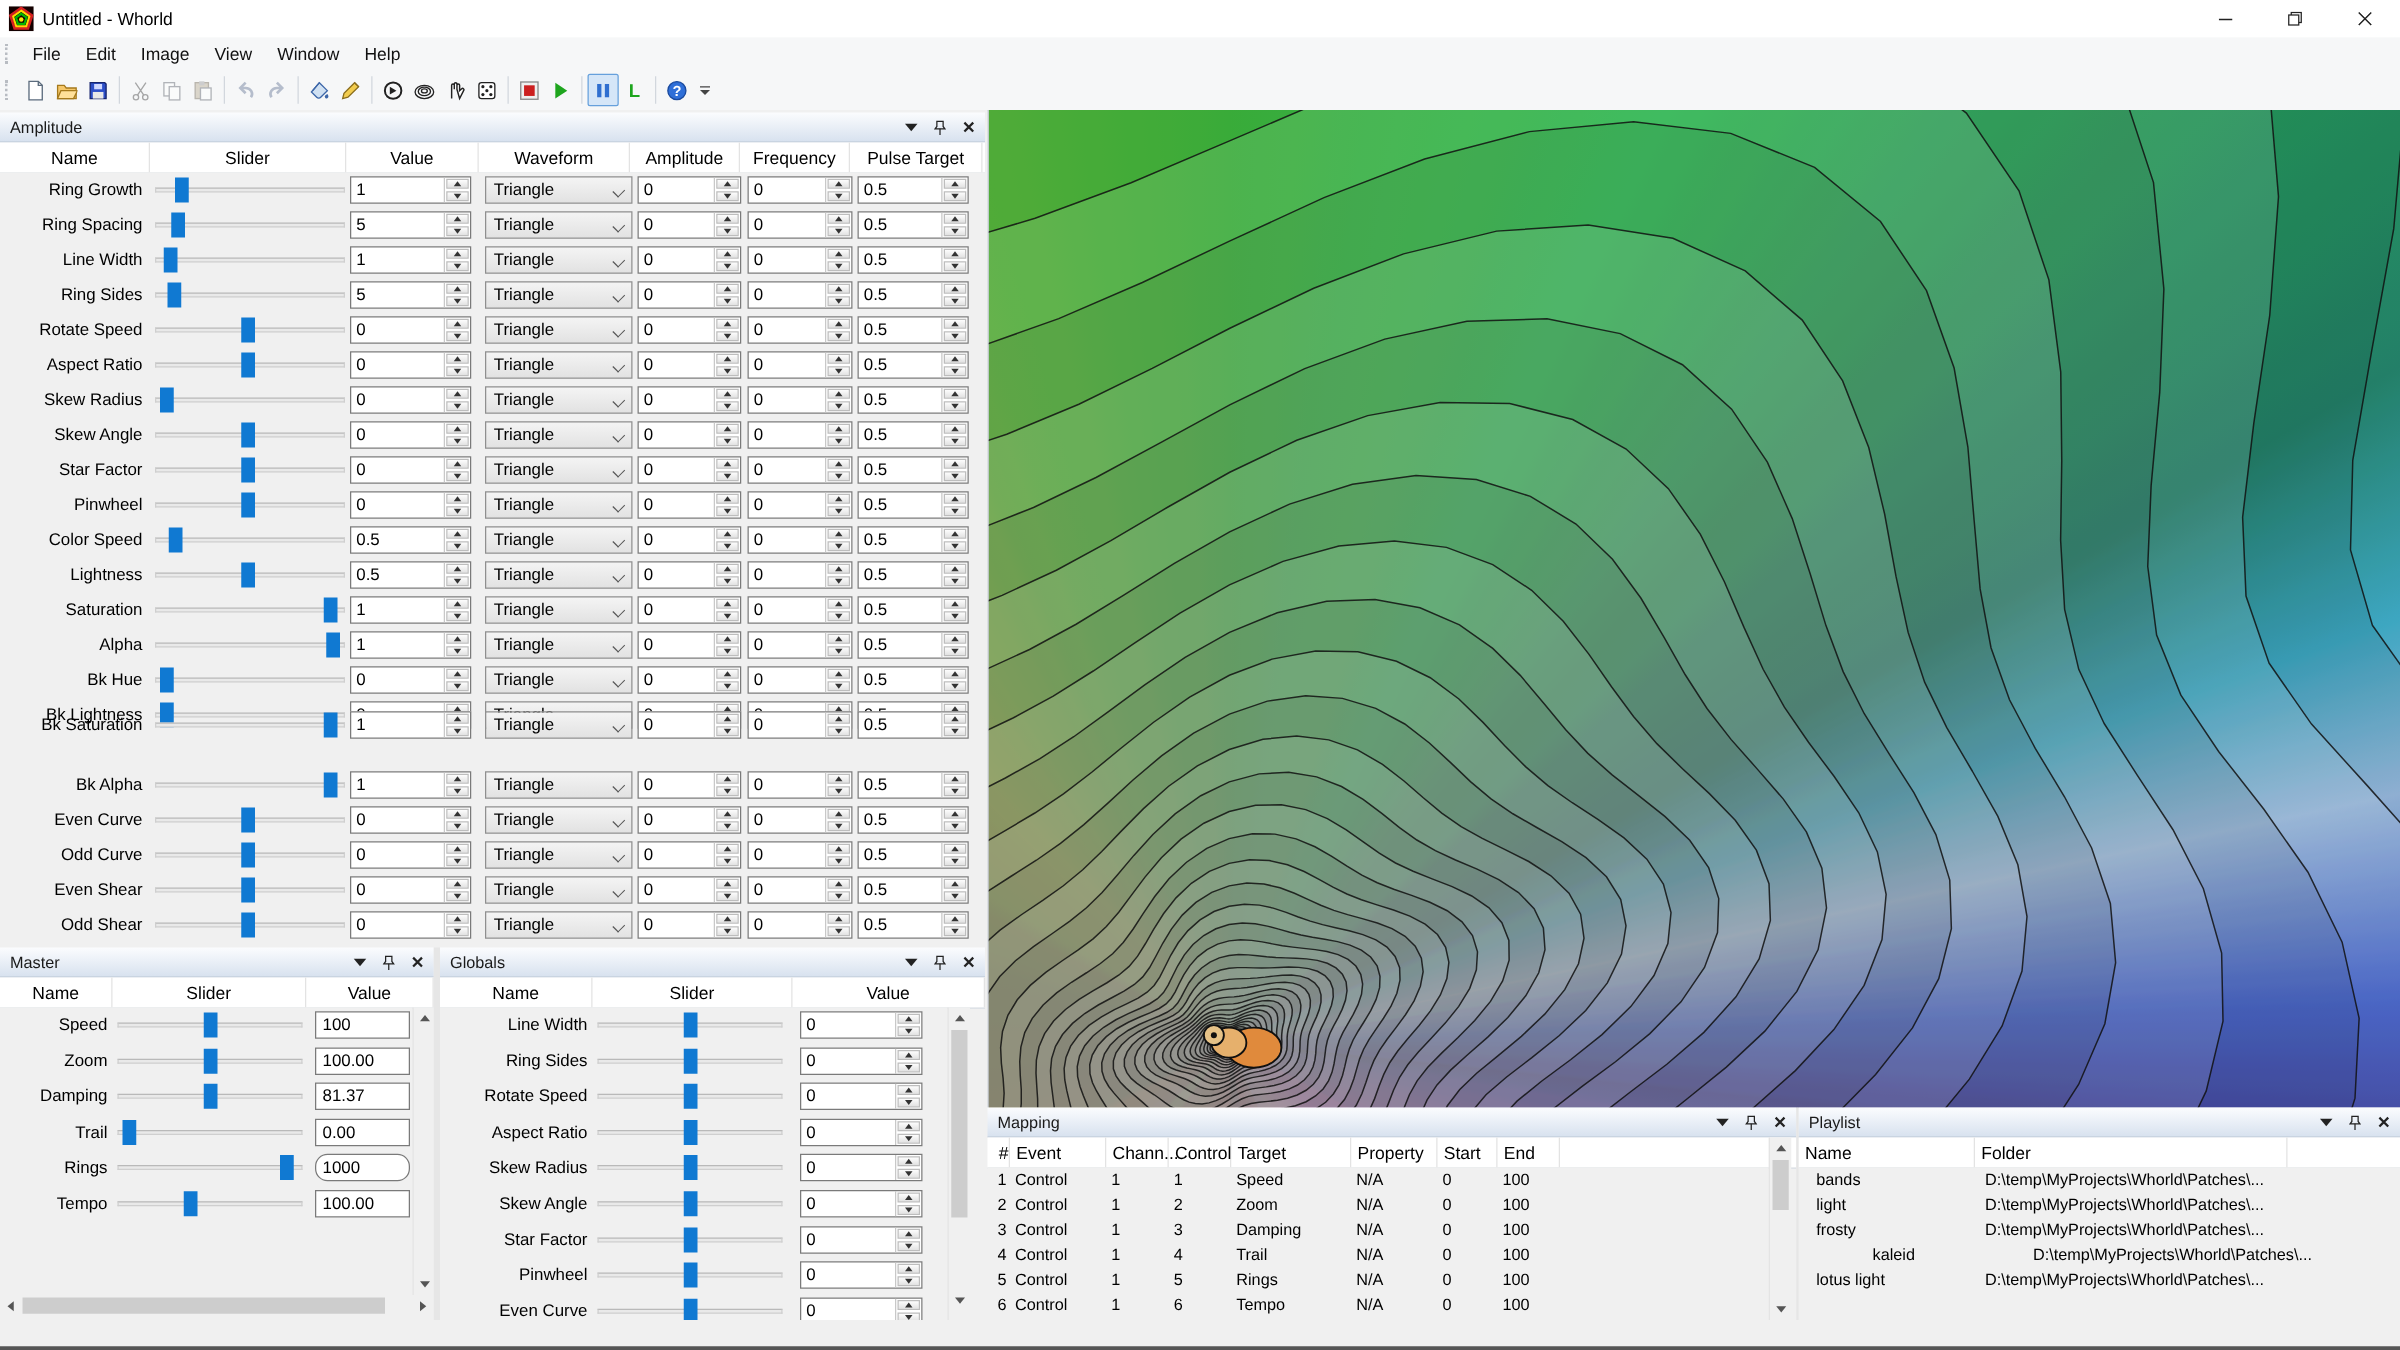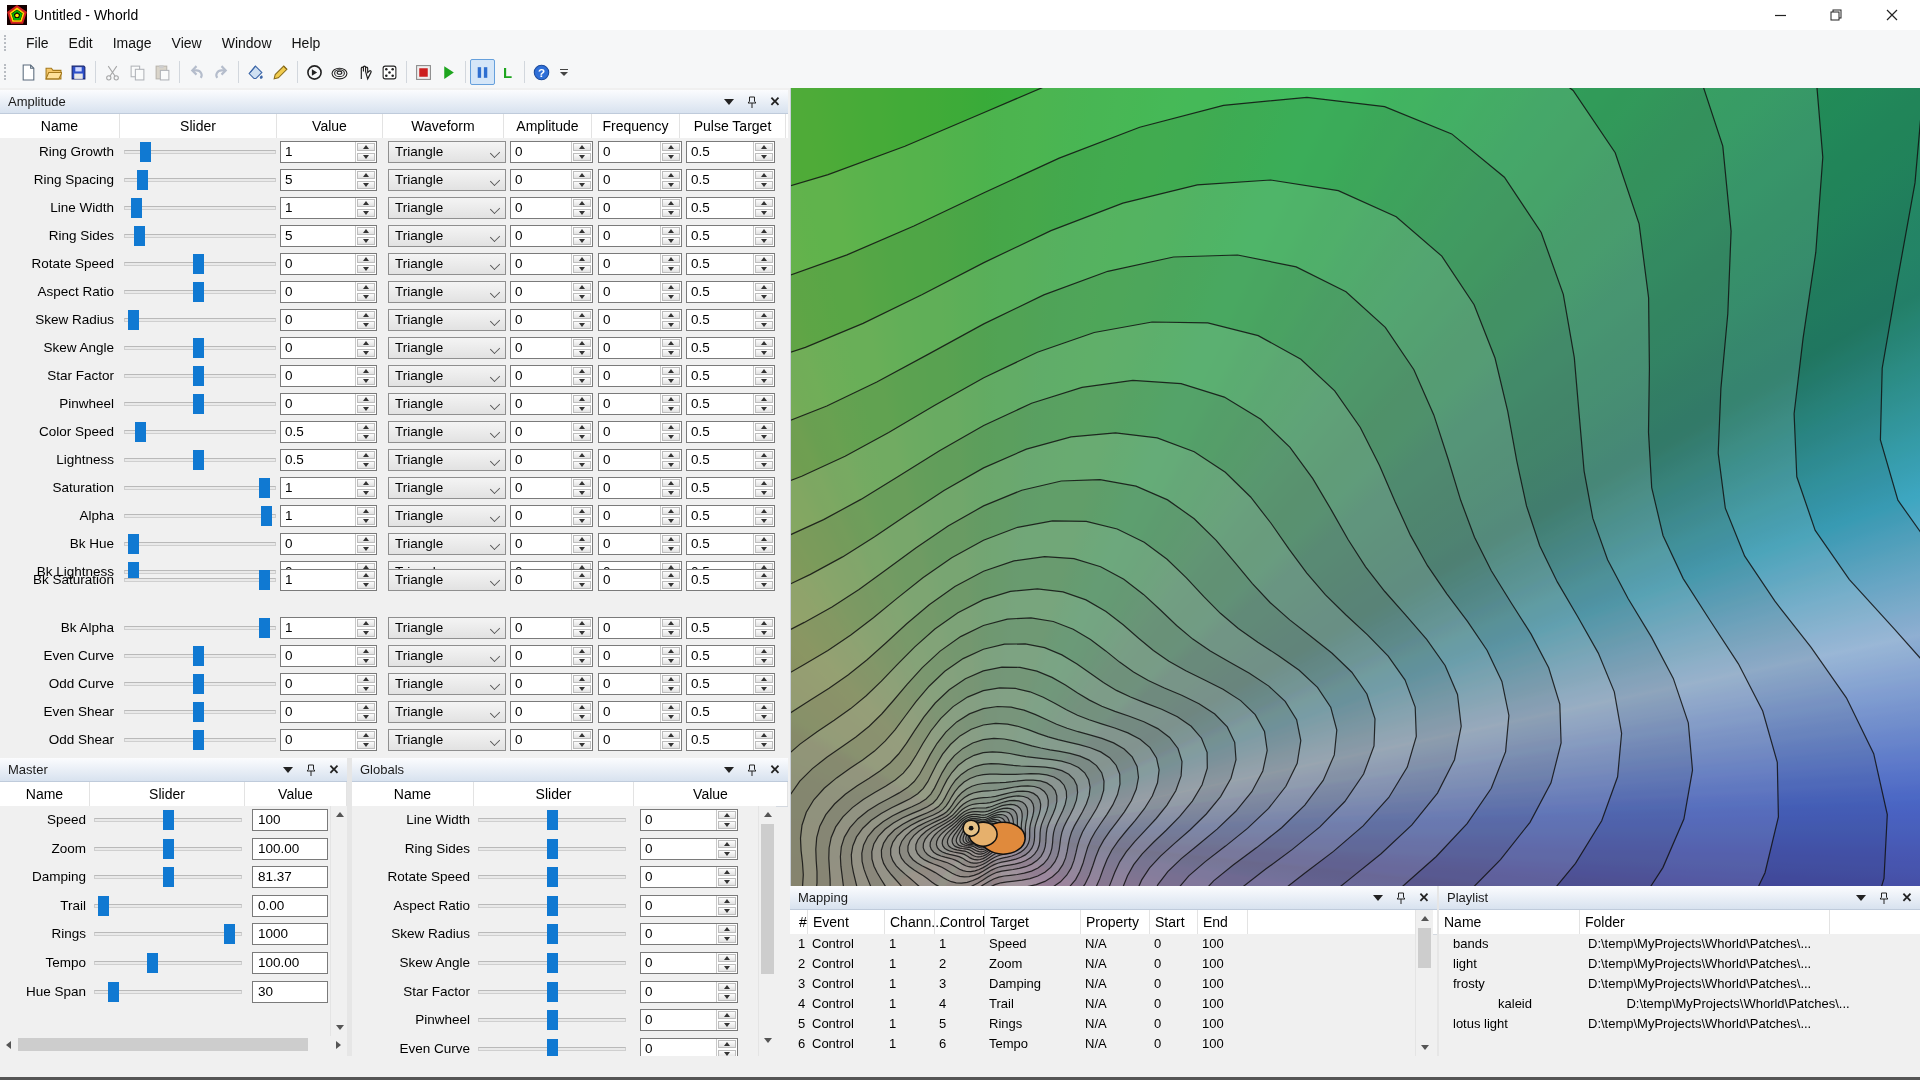--- a/index.html
+++ b/index.html
@@ -1498,37 +1498,29 @@
           <div class="sthumb" style="left: 4px;"></div>
         </div>
         <div class="plainbox" style="left: 252px; width: 76px;">0.00</div>
       </div>
       <div class="srow" style="top: 114px;">
         <div class="rname" style="left: 0px; width: 86px;">Rings</div>
         <div class="sliderbox" style="left: 94px; width: 148px;">
           <div class="strack"></div>
           <div class="sthumb" style="left: 130px;"></div>
         </div>
-        <div class="plainbox" style="left: 252px; width: 76px;">1000</div>
+        <div class="plainbox" style="left: 252px; width: 76px; border-radius: 10px;">1000</div>
       </div>
       <div class="srow" style="top: 143px;">
         <div class="rname" style="left: 0px; width: 86px;">Tempo</div>
         <div class="sliderbox" style="left: 94px; width: 148px;">
           <div class="strack"></div>
           <div class="sthumb" style="left: 53px;"></div>
         </div>
         <div class="plainbox" style="left: 252px; width: 76px;">100.00</div>
-      </div>
-      <div class="srow" style="top: 172px;">
-        <div class="rname" style="left: 0px; width: 86px;">Hue Span</div>
-        <div class="sliderbox" style="left: 94px; width: 148px;">
-          <div class="strack"></div>
-          <div class="sthumb" style="left: 14px;"></div>
-        </div>
-        <div class="plainbox" style="left: 252px; width: 76px;">30</div>
       </div>
     </div>
   <div class="vscroll" id="master-vscroll">
       <div class="sarrow" style="top: 0px;">
         <div class="tr-up"></div>
       </div>
       <div class="sarrow" style="bottom: 0px; top: auto;">
         <div class="tr-dn"></div>
       </div>
     </div>

